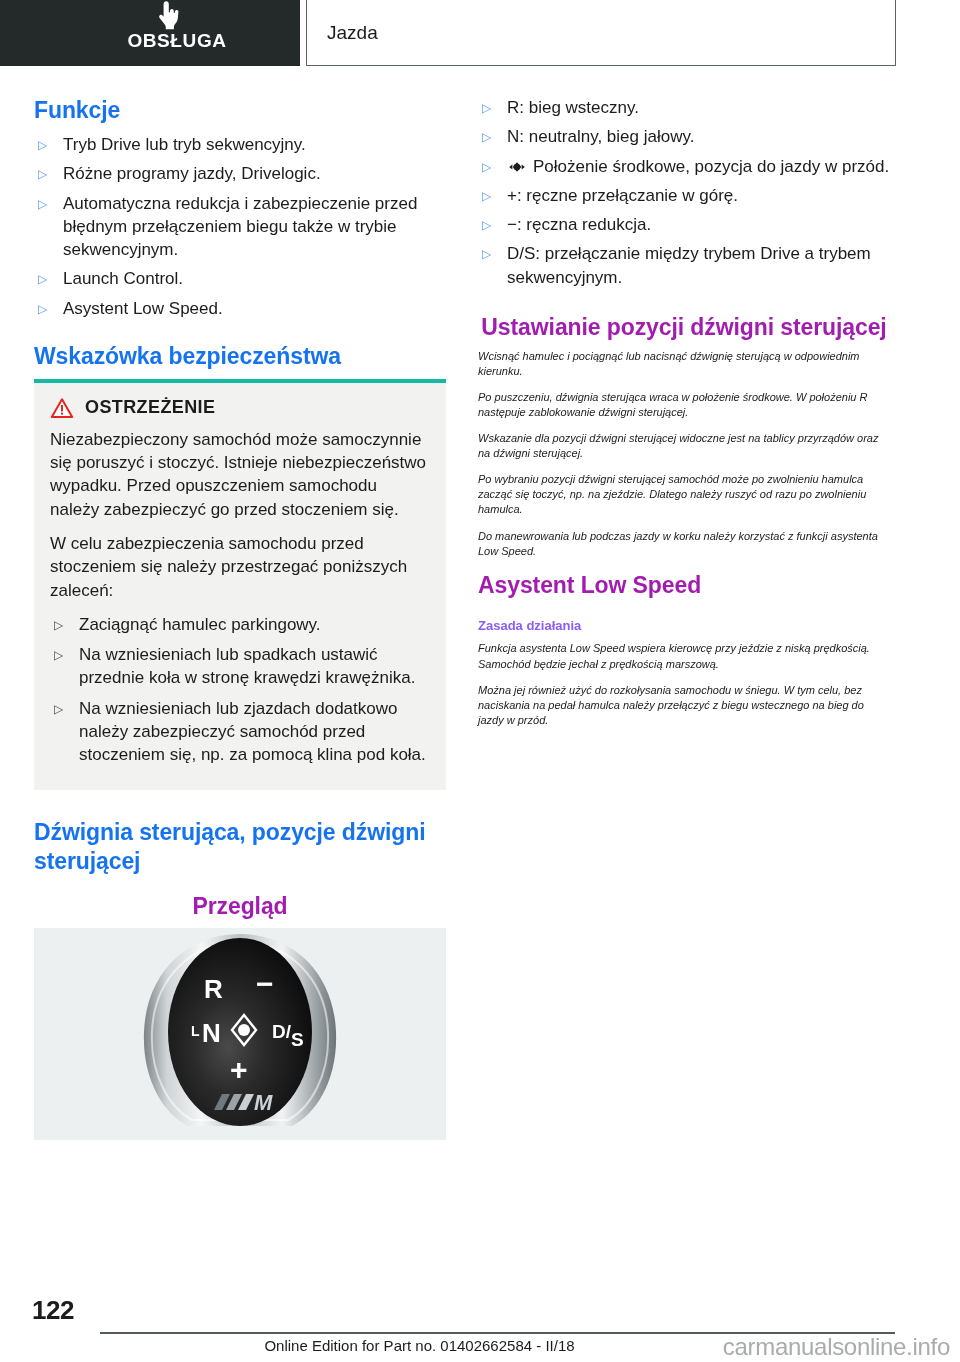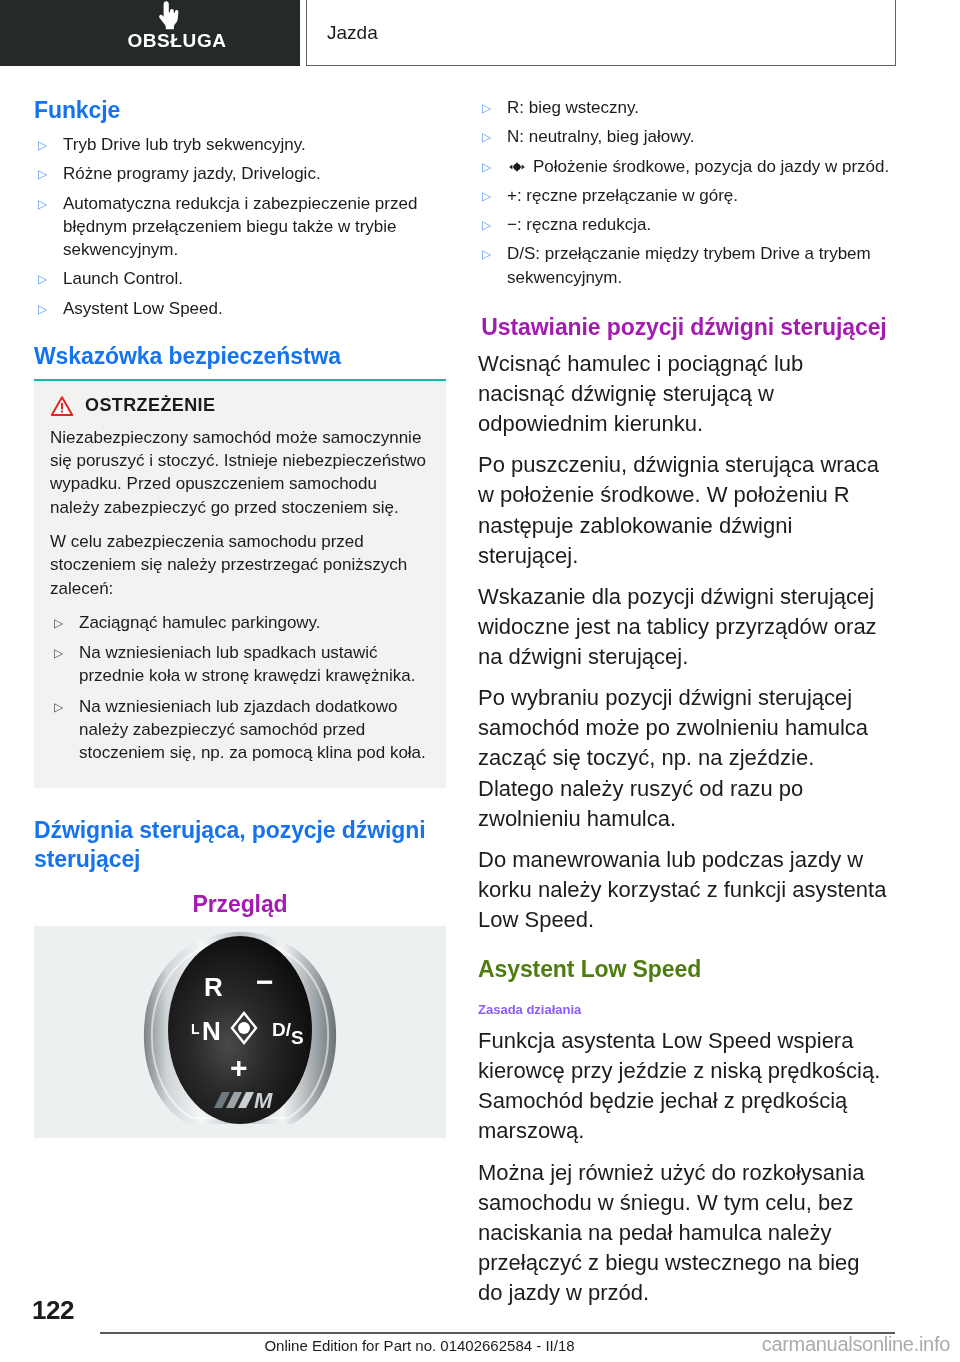--- a/index.html
+++ b/index.html
@@ -103,24 +103,25 @@
   }
   h3.h-bold {
     font-size: 13px;
     font-weight: bold;
     color: #8b5cf6;
     margin: 0 0 7px 0;
     line-height: 1.3;
   }
 
   p.body-text {
-    font-size: 22px;
+    font-size: 11px;
     line-height: 1.37;
     margin: 0 0 11px 0;
     color: #1c1c1c;
+    font-style: italic;
   }
 
   
   ul.bullets {
     list-style: none;
     margin: 0;
     padding: 0;
   }
   ul.bullets > li {
     position: relative;
@@ -138,21 +139,21 @@
     color: #5b9bf2;
     line-height: 22px;
   }
   ul.bullets.dark-marks > li .bullet-mark {
     color: #4a4a4a;
   }
 
   
   .warn-box {
     background: #f2f2f0;
-    border-top: 2px solid #14b8a6;
+    border-top: 4px solid #14b8a6;
     padding: 14px 16px 16px 16px;
     box-sizing: border-box;
     margin: 6px 0 0 0;
   }
   .warn-head {
     display: flex;
     align-items: center;
     margin-bottom: 9px;
   }
   .warn-tri {
@@ -216,21 +217,21 @@
     top: 42px;
     width: 839px;
     text-align: center;
     font-size: 15px;
     color: #1c1c1c;
   }
   .watermark {
     position: absolute;
     right: 10px;
     top: 38px;
-    font-size: 20px;
+    font-size: 24px;
     color: #a9abac;
     letter-spacing: -0.3px;
     white-space: nowrap;
   }
   .inline-icon {
     display: inline-block;
     vertical-align: -3px;
     width: 20px;
     height: 16px;
     margin-right: 6px;
@@ -358,21 +359,21 @@
       <li><span class="bullet-mark">▷</span><span>D/S: przełączanie między trybem Drive a trybem sekwencyjnym.</span></li>
     </ul>
 
     <h2 class="h-sub" style="margin-top:24px;">Ustawianie pozycji dźwigni sterującej</h2>
     <p class="body-text">Wcisnąć hamulec i pociągnąć lub nacisnąć dźwignię sterującą w odpowiednim kierunku.</p>
     <p class="body-text">Po puszczeniu, dźwignia sterująca wraca w położenie środkowe. W położeniu R następuje zablokowanie dźwigni sterującej.</p>
     <p class="body-text">Wskazanie dla pozycji dźwigni sterującej widoczne jest na tablicy przyrządów oraz na dźwigni sterującej.</p>
     <p class="body-text">Po wybraniu pozycji dźwigni sterującej samochód może po zwolnieniu hamulca zacząć się toczyć, np. na zjeździe. Dlatego należy ruszyć od razu po zwolnieniu hamulca.</p>
     <p class="body-text">Do manewrowania lub podczas jazdy w korku należy korzystać z funkcji asystenta Low Speed.</p>
 
-    <h1 class="h-main" style="margin-top:20px; color:#4d7c0f;">Asystent Low Speed</h1>
+    <h1 class="h-main" style="margin-top:12px; color:#a21caf;">Asystent Low Speed</h1>
     <h3 class="h-bold" style="margin-top:18px;">Zasada działania</h3>
     <p class="body-text">Funkcja asystenta Low Speed wspiera kierowcę przy jeździe z niską prędkością. Samochód będzie jechał z prędkością marszową.</p>
     <p class="body-text">Można jej również użyć do rozkołysania samochodu w śniegu. W tym celu, bez naciskania na pedał hamulca należy przełączyć z biegu wstecznego na bieg do jazdy w przód.</p>
   </div>
 </div>
 
 <div class="footer">
   <div class="page-number">122</div>
   <div class="footer-rule"></div>
   <div class="footer-note">Online Edition for Part no. 01402662584 - II/18</div>

